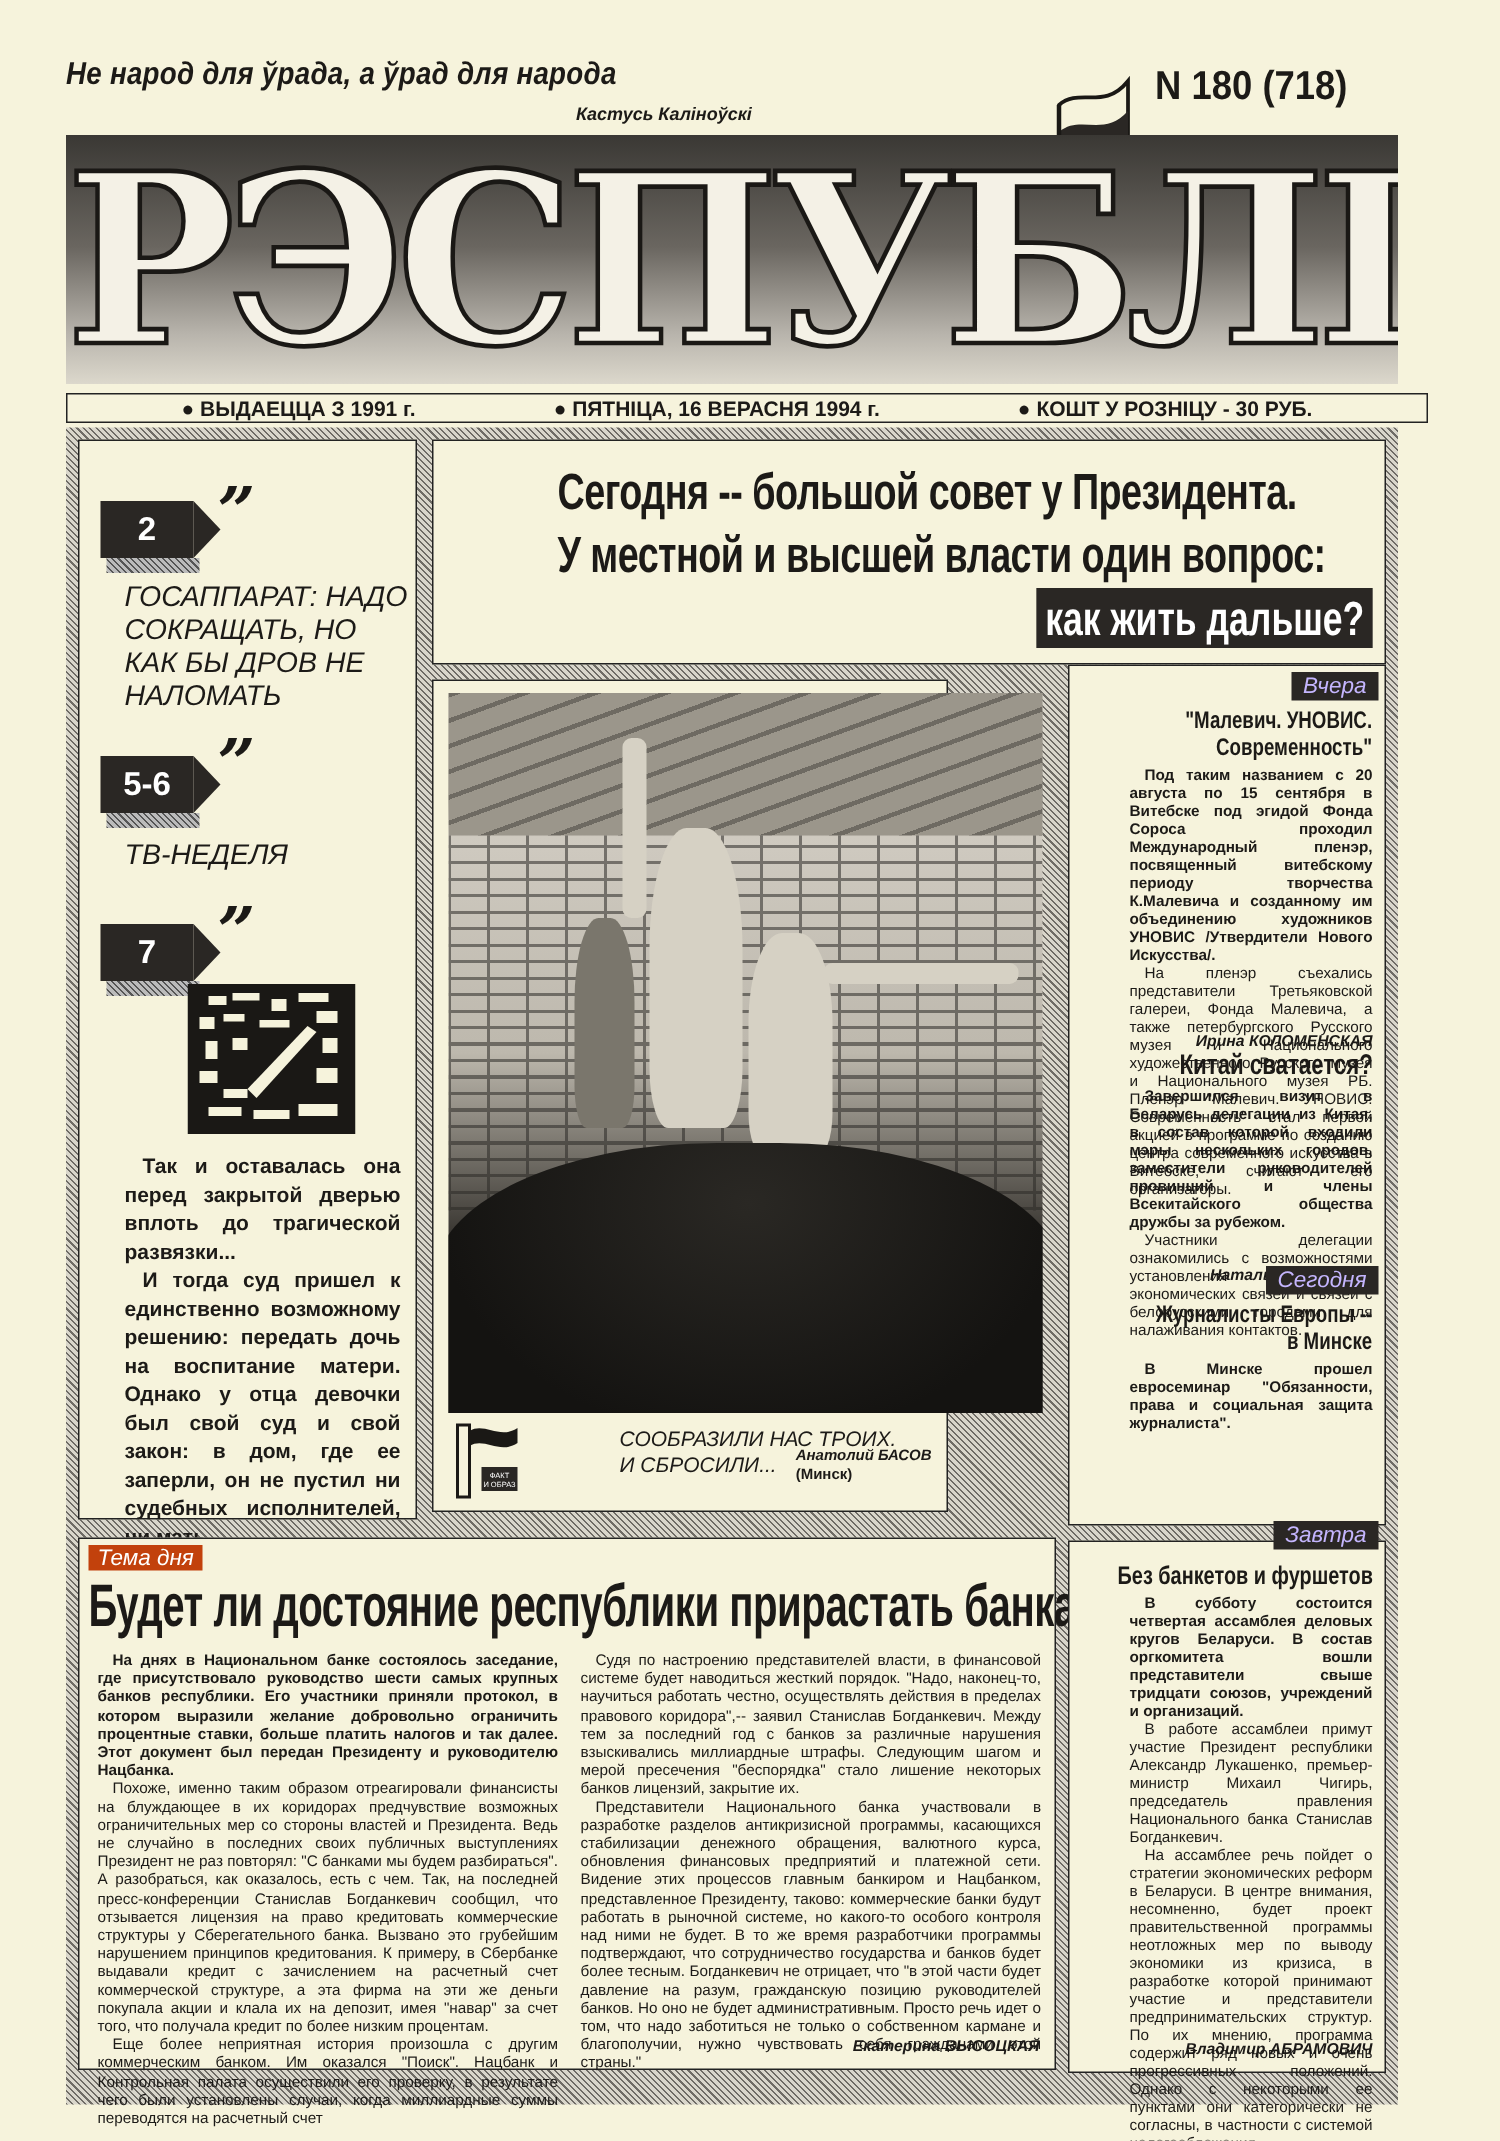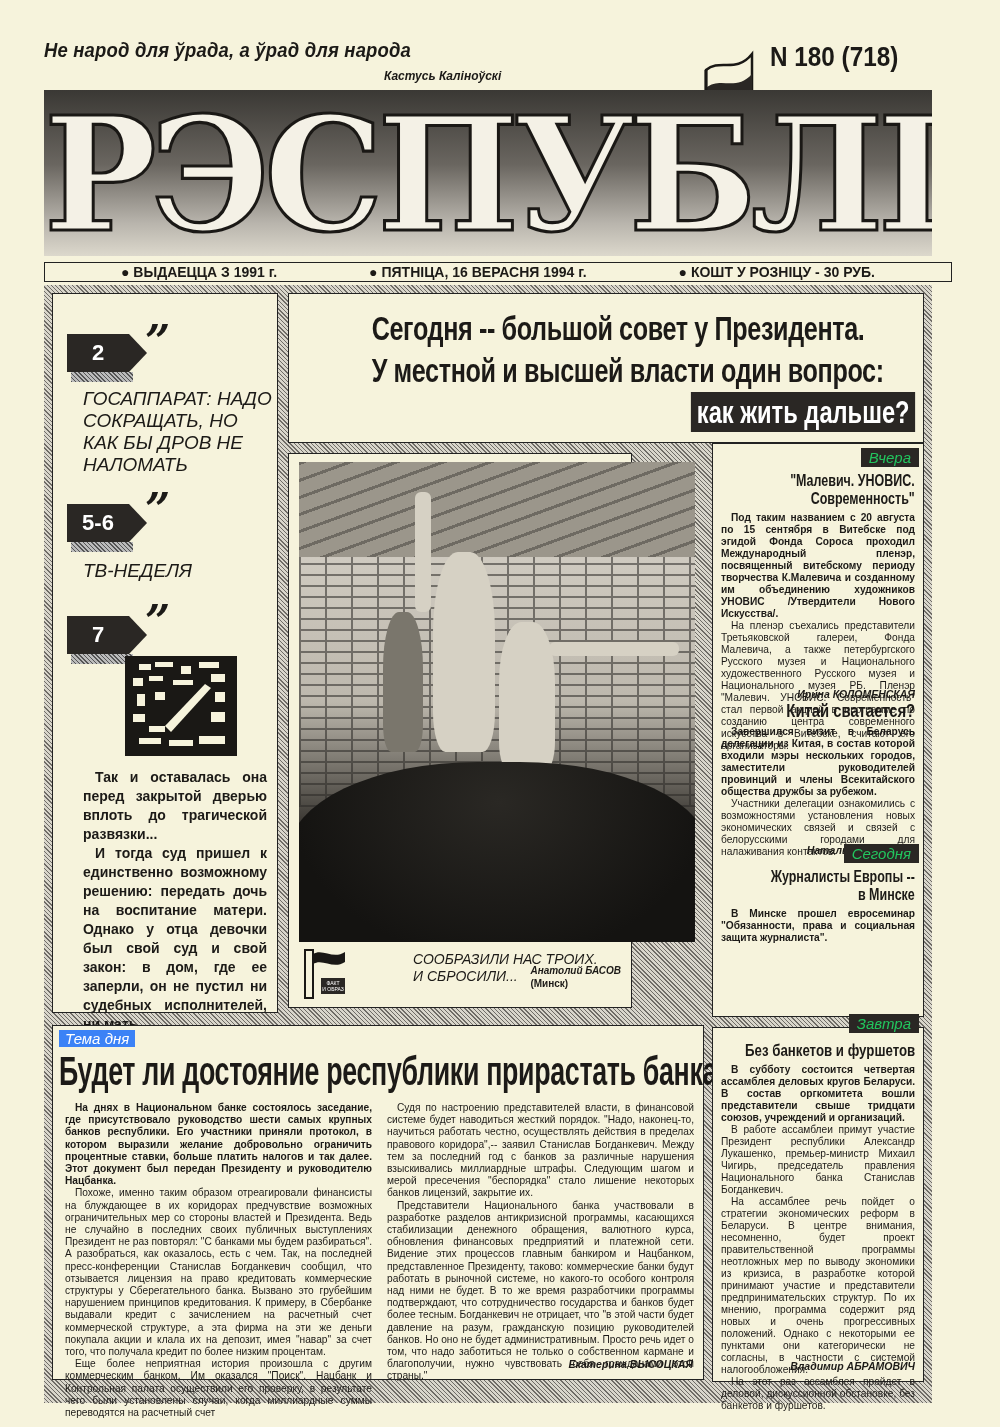--- a/index.html
+++ b/index.html
@@ -34,27 +34,27 @@
 .headline-tag{position:absolute;right:8px;top:98px;background:#2a2724;color:#fff;font-weight:bold;font-size:32px;line-height:40px;padding:0 8px;transform:scaleX(0.74);transform-origin:right;white-space:nowrap;}
 .photo{position:absolute;left:10px;top:8px;width:396px;height:480px;background:linear-gradient(180deg,#a8a39a 0%,#8a857c 15%,#cfcac0 20%,#bdb8ad 50%,#3b3833 75%,#1e1c19 100%);overflow:hidden;}
 .bricks{position:absolute;left:0;top:95px;width:100%;height:250px;background:repeating-linear-gradient(0deg,#2c2a27 0 2px,transparent 2px 11px),repeating-linear-gradient(90deg,#2c2a27 0 2px,transparent 2px 26px);opacity:0.55;}
 .roof{position:absolute;left:0;top:0;width:100%;height:95px;background:repeating-linear-gradient(160deg,#6e6a62 0 3px,#9b968b 3px 16px);}
 .statue{position:absolute;background:#d6d1c4;border-radius:40% 40% 20% 20%;}
 .bush{position:absolute;left:-10px;top:300px;width:420px;height:200px;background:radial-gradient(ellipse at 50% 20%,#2a2824 0%,#141311 70%);border-radius:45% 45% 0 0;}
 .caption{position:absolute;left:124px;top:497px;font-style:italic;font-size:14px;line-height:17px;}
 .credit{position:absolute;right:10px;top:510px;font-size:10px;font-weight:bold;line-height:13px;}
 .credit .n{font-style:italic;}
 .logo-f{position:absolute;left:12px;top:494px;width:52px;height:52px;}
-.sec-tag{position:absolute;right:4px;background:#2a2724;color:#22c55e;font-style:italic;font-size:15px;padding:1px 8px;}
+.sec-tag{position:absolute;right:4px;background:#2a2724;color:#c4b5fd;font-style:italic;font-size:15px;padding:1px 8px;}
 .rt-title{position:absolute;right:8px;text-align:right;font-weight:bold;font-size:16px;line-height:18px;transform:scaleX(0.78);transform-origin:right;white-space:nowrap;}
 .rt-body{position:absolute;left:8px;width:194px;font-size:10.2px;line-height:12px;text-align:justify;}
 .rt-body .lead{font-weight:bold;}
-.rt-body p{text-indent:10px;}
+.rt-body p{text-indent:10px;margin-left:32px;}
 .rt-sign{position:absolute;right:8px;font-size:10.5px;font-weight:bold;font-style:italic;}
-.bank-tag{position:absolute;left:6px;top:4px;background:#3b82f6;color:#fff;font-style:italic;font-size:15px;padding:0 6px;}
+.bank-tag{position:absolute;left:6px;top:4px;background:#c2410c;color:#fff;font-style:italic;font-size:15px;padding:0 6px;}
 .bank-head{position:absolute;left:6px;top:22px;font-weight:bold;font-size:40px;line-height:46px;transform:scaleX(0.67);transform-origin:left;white-space:nowrap;letter-spacing:-0.5px;}
 .col{position:absolute;top:76px;width:307px;font-size:10.2px;line-height:12.2px;text-align:justify;}
 .col p{text-indent:10px;}
 .col .lead{font-weight:bold;}
 .bank-sign{position:absolute;right:10px;top:332px;font-size:10.5px;font-weight:bold;font-style:italic;}
 </style>
 </head>
 <body>
 
 <div class="abs motto">Не народ для ўрада, а ўрад для народа</div>

